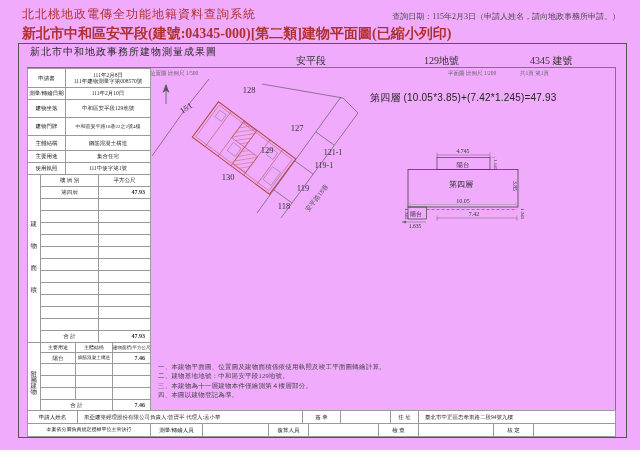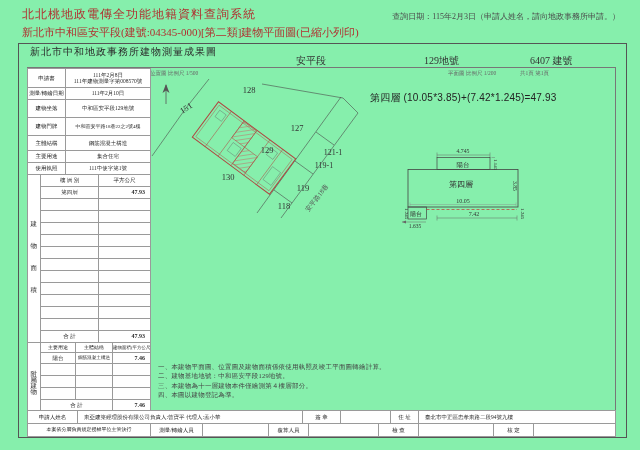--- a/index.html
+++ b/index.html
@@ -1,22 +1,22 @@
 <!DOCTYPE html>
 <html><head>
 <meta charset="utf-8">
 <style>
   html,body{margin:0;padding:0;background:#e8e8e8;}
-  .page{position:relative;width:640px;height:450px;background:#86efac;overflow:hidden;
+  .page{position:relative;width:640px;height:450px;background:#f0abfc;overflow:hidden;
         font-family:"Liberation Serif","DejaVu Serif",serif;color:#333;}
   .abs{position:absolute;white-space:nowrap;}
   .red{color:#b03030;}
   .sys-title{left:22px;top:6px;font-size:12px;letter-spacing:1px;}
   .query-date{right:20px;top:11px;font-size:8px;color:#4a4a4a;}
-  .doc-line{left:22px;top:25px;font-size:11px;}
+  .doc-line{left:22px;top:25px;font-size:14px;font-weight:bold;}
   .doc-border{left:18px;top:43px;width:607px;height:393px;border:1px solid #555;}
   .content-frame{left:27px;top:67px;width:588px;height:369px;border-top:1px solid #777;border-right:1px solid #777;}
   .doc-title{left:30px;top:45px;font-size:10px;color:#2a2a2a;letter-spacing:1px;}
   .sec{left:296px;top:54px;font-size:10px;}
   .land{left:424px;top:54px;font-size:10px;}
   .bno{left:530px;top:54px;font-size:10px;}
   .tiny{font-size:5.5px;color:#666;}
   table{border-collapse:collapse;table-layout:fixed;position:absolute;background:#fff;}
   td{border:1px solid #9a9a9a;padding:0;text-align:center;vertical-align:middle;
      font-size:5.5px;line-height:1.15;color:#2c2c2c;overflow:hidden;white-space:nowrap;}
@@ -44,21 +44,21 @@
   <div class="abs red sys-title">北北桃地政電傳全功能地籍資料查詢系統</div>
   <div class="abs query-date">查詢日期：115年2月3日（申請人姓名，請向地政事務所申請。）</div>
   <div class="abs red doc-line">新北市中和區安平段(建號:04345-000)[第二類]建物平面圖(已縮小列印)</div>
 
   <div class="abs doc-border"></div>
   <div class="abs content-frame"></div>
 
   <div class="abs doc-title">新北市中和地政事務所建物測量成果圖</div>
   <div class="abs sec">安平段</div>
   <div class="abs land">129地號</div>
-  <div class="abs bno">6407 建號</div>
+  <div class="abs bno">4345 建號</div>
 
   <div class="abs tiny" style="left:150px;top:70px;">位置圖 比例尺 1/500</div>
   <div class="abs tiny" style="left:448px;top:70px;">平面圖 比例尺 1/200</div>
   <div class="abs tiny" style="left:520px;top:70px;">共1頁 第1頁</div>
 
   <table class="tA">
     <colgroup>
         <col style="width:38px">
         <col style="width:85px">
       </colgroup>

